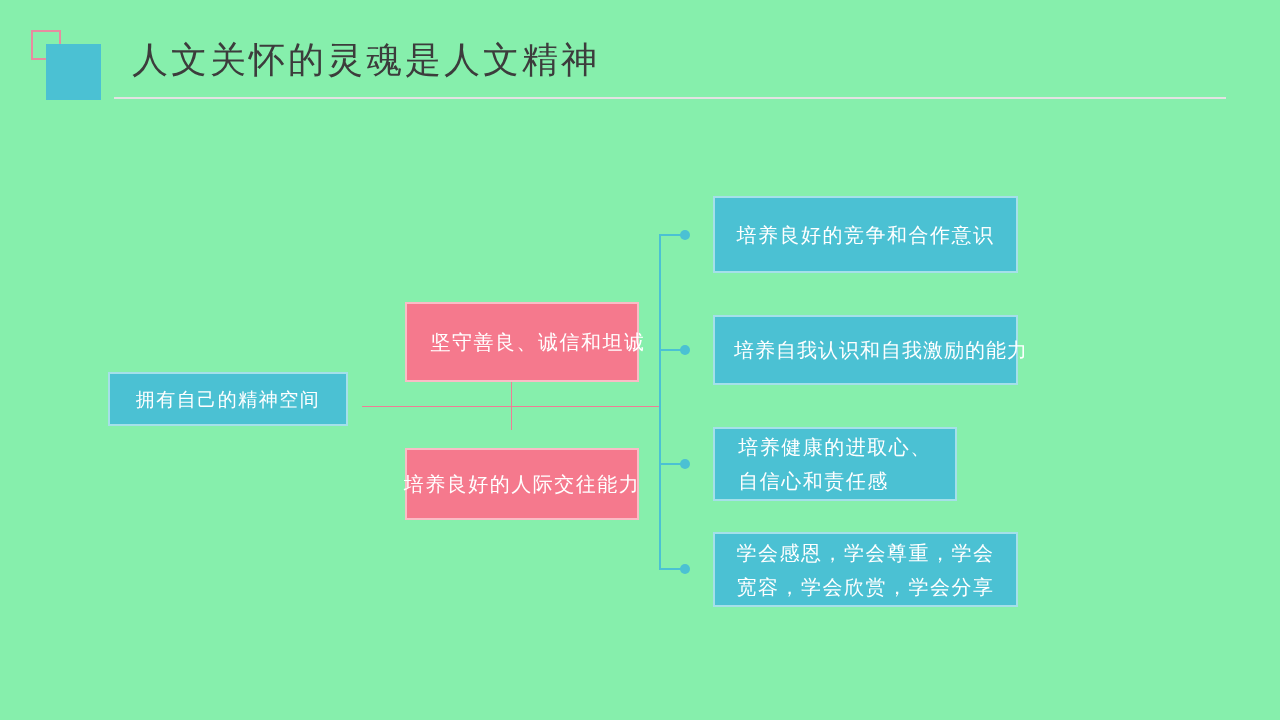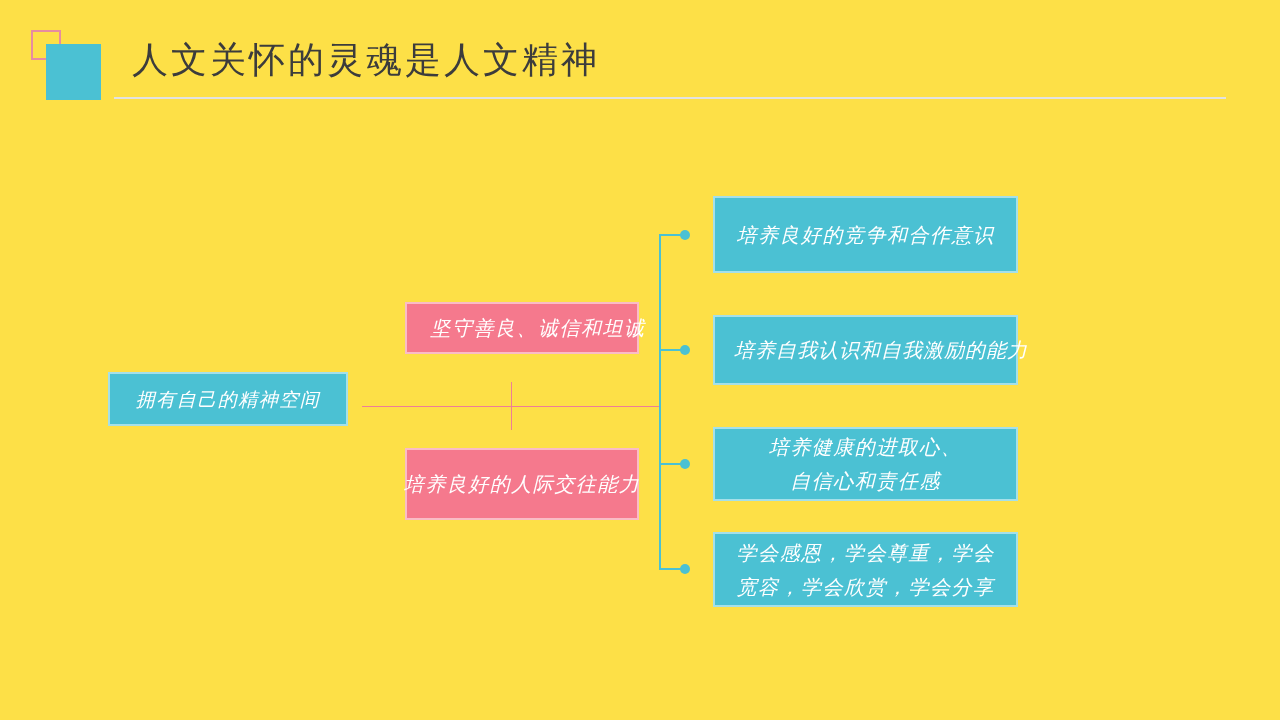--- a/index.html
+++ b/index.html
@@ -1,19 +1,19 @@
 <!DOCTYPE html>
 <html><head>
 <meta charset="utf-8">
 <style>
   html,body{margin:0;padding:0;background:#ffffff;}
   .slide{
     position:relative;
     width:1280px;height:720px;
-    background:#fde047;
+    background:#86efac;
     overflow:hidden;
     font-family:"DejaVu Sans","Liberation Sans",sans-serif;
   }
   
   .deco-outline{
     position:absolute;left:31px;top:30px;width:26px;height:26px;
     border:2px solid #E78CA0;background:transparent;
   }
   .deco-square{
     position:absolute;left:46px;top:44px;width:55px;height:56px;
@@ -26,34 +26,33 @@
     white-space:pre;
   }
   .divider{
     position:absolute;left:114px;top:97px;width:1112px;height:2px;
     background:#E2E2E2;
   }
   
   .box{
     position:absolute;box-sizing:border-box;
     display:flex;align-items:center;justify-content:center;
-    text-align:center;color:#ffffff;
+    text-align:left;color:#ffffff;
     font-size:20px;letter-spacing:1.5px;line-height:34px;
     border:2px solid rgba(255,255,255,0.5);
     white-space:pre;
-    font-style:italic;
   }
   .teal-fill{background:#4BC1D3;}
   .pink-fill{background:#F5798D;}
   .root-box{left:108px;top:372px;width:240px;height:54px;font-size:19px;}
-  .branch-box-1{left:405px;top:302px;width:234px;height:52px;padding-left:32px;}
+  .branch-box-1{left:405px;top:302px;width:234px;height:80px;padding-left:32px;}
   .branch-box-2{left:405px;top:448px;width:234px;height:72px;}
   .leaf-box-1{left:713px;top:196px;width:305px;height:77px;}
   .leaf-box-2{left:713px;top:315px;width:305px;height:70px;letter-spacing:1px;padding-left:31px;}
-  .leaf-box-3{left:713px;top:427px;width:305px;height:74px;}
+  .leaf-box-3{left:713px;top:427px;width:244px;height:74px;}
   .leaf-box-4{left:713px;top:532px;width:305px;height:75px;}
   
   .connector{position:absolute;}
   .pink-h{left:362px;top:406px;width:297px;height:1px;background:#EE7E96;}
   .pink-v{left:511px;top:382px;width:1px;height:48px;background:#EE7E96;}
   .teal-spine{left:659px;top:234px;width:2px;height:336px;background:#4BC1D3;}
   .teal-branch{left:659px;width:24px;height:2px;background:#4BC1D3;}
   .tb1{top:234px;} .tb2{top:349px;} .tb3{top:463px;} .tb4{top:568px;}
   .dot{
     position:absolute;left:680px;width:10px;height:10px;border-radius:50%;

